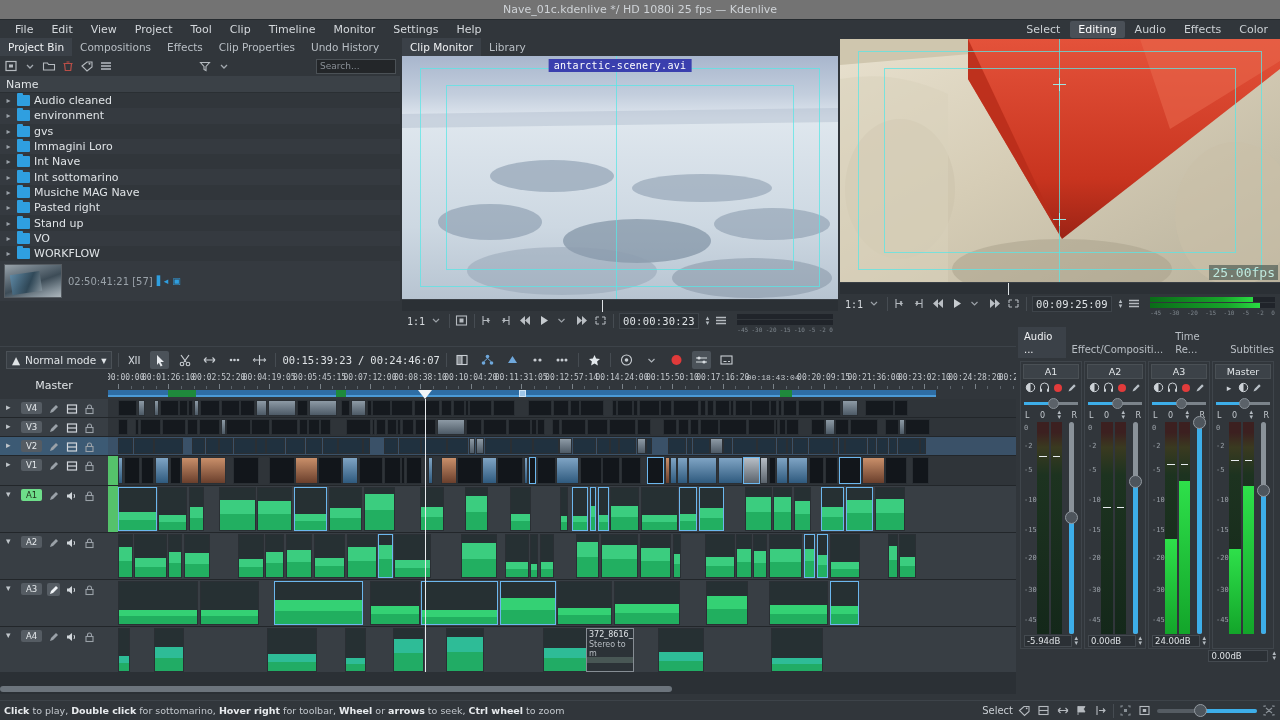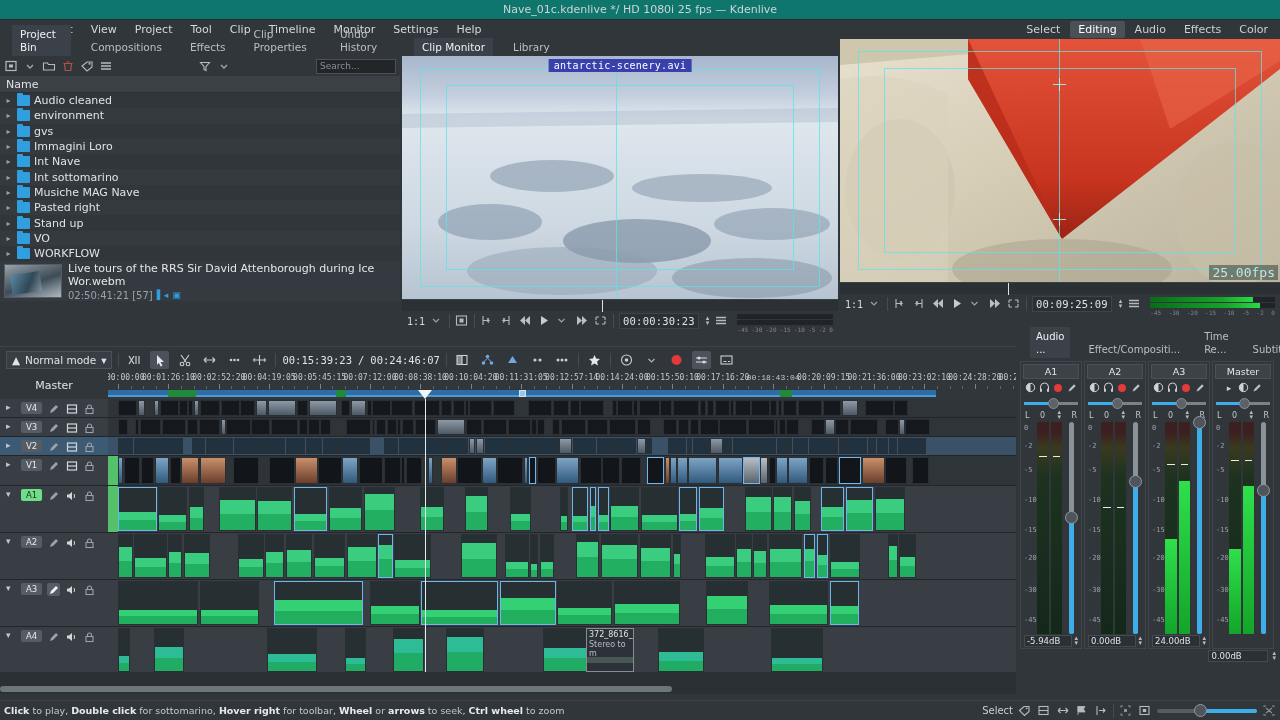--- a/index.html
+++ b/index.html
@@ -8,42 +8,42 @@
     background: #31363b;
     font-family: "DejaVu Sans", "Liberation Sans", sans-serif;
     font-size: 11px;
     color: #d7dade;
     overflow: hidden;
   }
   .app { position: relative; width: 1280px; height: 720px; }
 
   
   .titlebar {
-    height: 20px; background: #0f766e;
+    height: 20px; background: #737373;
     display: flex; align-items: center; justify-content: center;
     position: relative; border-bottom: 1px solid #262b2f;
   }
   .titlebar .ttl { font-size: 11px; color: #cfd3d7; }
 
   
   .menubar {
     height: 19px; background: #31363b;
     display: flex; align-items: center; padding-left: 6px;
     position: relative;
   }
   .menubar .mi { padding: 2px 9px; font-size: 11px; color: #d4d8dc; }
   .layoutbtns { position: absolute; right: 4px; top: 1px; display: flex; gap: 2px; }
   .layoutbtns .lb { padding: 2px 8px; font-size: 11px; color: #cbd0d4; border-radius: 2px; }
   .layoutbtns .lb.active { background: #4a5057; color: #fff; }
 
   
   .tabrow { height: 17px; display: flex; align-items: flex-end; background: #31363b; }
   .tab {
     font-size: 10.5px; padding: 2px 8px 2px 8px; color: #b9bfc5;
-    border-top: 1px solid transparent; line-height: 13px; margin-left: 12px;
+    border-top: 1px solid transparent; line-height: 13px;
   }
   .tab.active { background: #3b4148; color: #f0f2f4; border-top: 1px solid #5e6free; }
 
   
   .bin { position: absolute; left: 0; top: 39px; width: 400px; height: 300px; background: #31363b; }
   .bin-toolbar {
     height: 20px; display: flex; align-items: center; gap: 5px;
     padding: 0 4px; background: #31363b;
   }
   .ic { width: 14px; height: 14px; display: inline-block; position: relative; opacity: .85; }
@@ -414,21 +414,20 @@
       </div>
       <div class="bin-row">
         <span class="arrow">▸</span>
         <span class="folder"></span>
         <span>WORKFLOW</span>
       </div>
 
       <div class="bin-clip">
         <div class="thumb"></div>
         <div class="clipmeta">
-          <span class="clipname">Live tours of the RRS Sir David Attenborough during Ice Wor.webm</span>
           <span class="cliptime">
             <span>02:50:41:21 [57]</span>
             <span class="mini-ic">▌◂</span>
             <span class="mini-ic">▣</span>
           </span>
         </div>
       </div>
     </div>
   </div>
 

